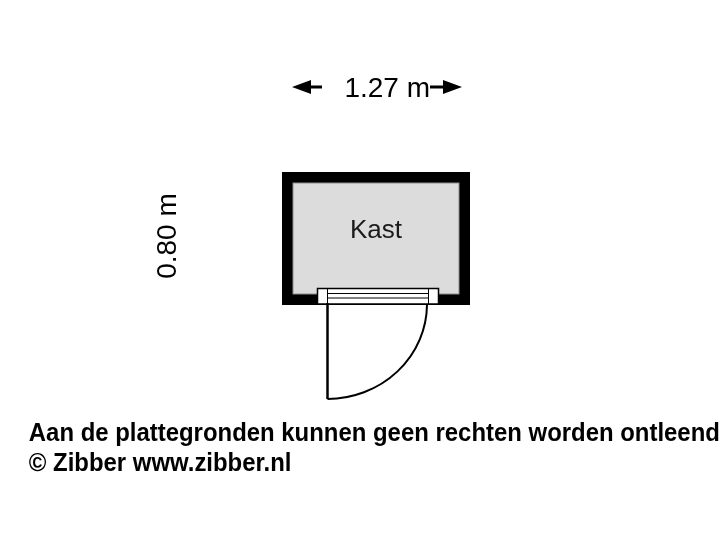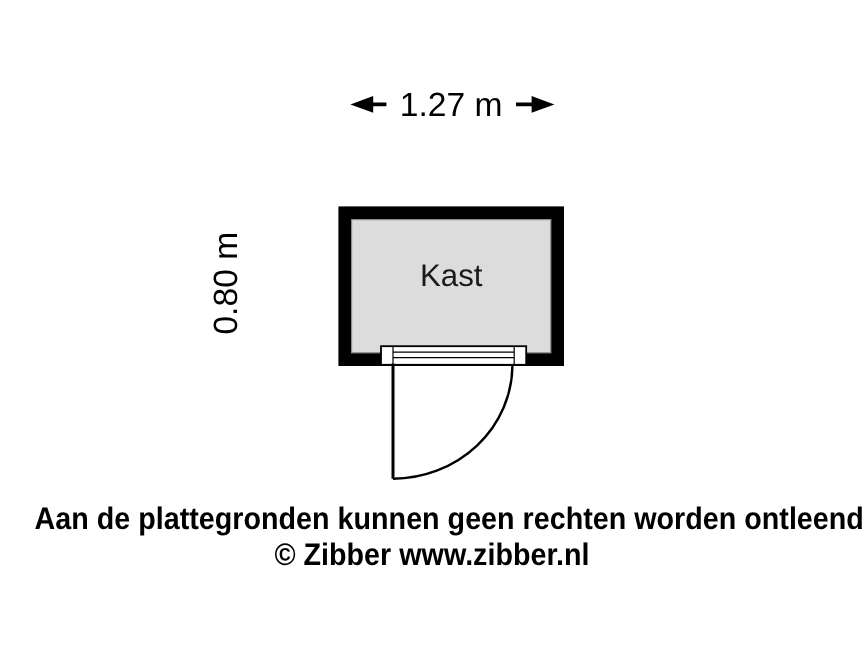--- a/index.html
+++ b/index.html
@@ -30,21 +30,21 @@
   .threshold-line { stroke: #000000; stroke-width: 1; fill: none; }
   .door-leaf { stroke: #000000; stroke-width: 2.5; }
   .door-arc { stroke: #000000; stroke-width: 2; fill: none; }
 
   .dim-label {
     position: absolute;
     background: #ffffff;
     border-radius: 11px;
     display: flex;
     align-items: center;
-    justify-content: center;
+    justify-content: flex-end;
     font-size: 28px;
     line-height: 1;
     white-space: nowrap;
   }
   .dim-label.width {
     left: 322px;
     top: 70px;
     width: 108px;
     height: 35px;
   }
@@ -69,21 +69,21 @@
     justify-content: center;
     font-size: 26px;
     color: #1a1a1a;
     pointer-events: none;
   }
   .footer {
     position: absolute;
     left: 0;
     top: 417px;
     width: 720px;
-    text-align: center;
+    text-align: left;
     font-weight: 700;
     font-size: 26px;
     line-height: 30px;
   }
   .footer .line {
     transform: scaleX(0.92);
     white-space: nowrap;
   }
 </style>
 </head>

